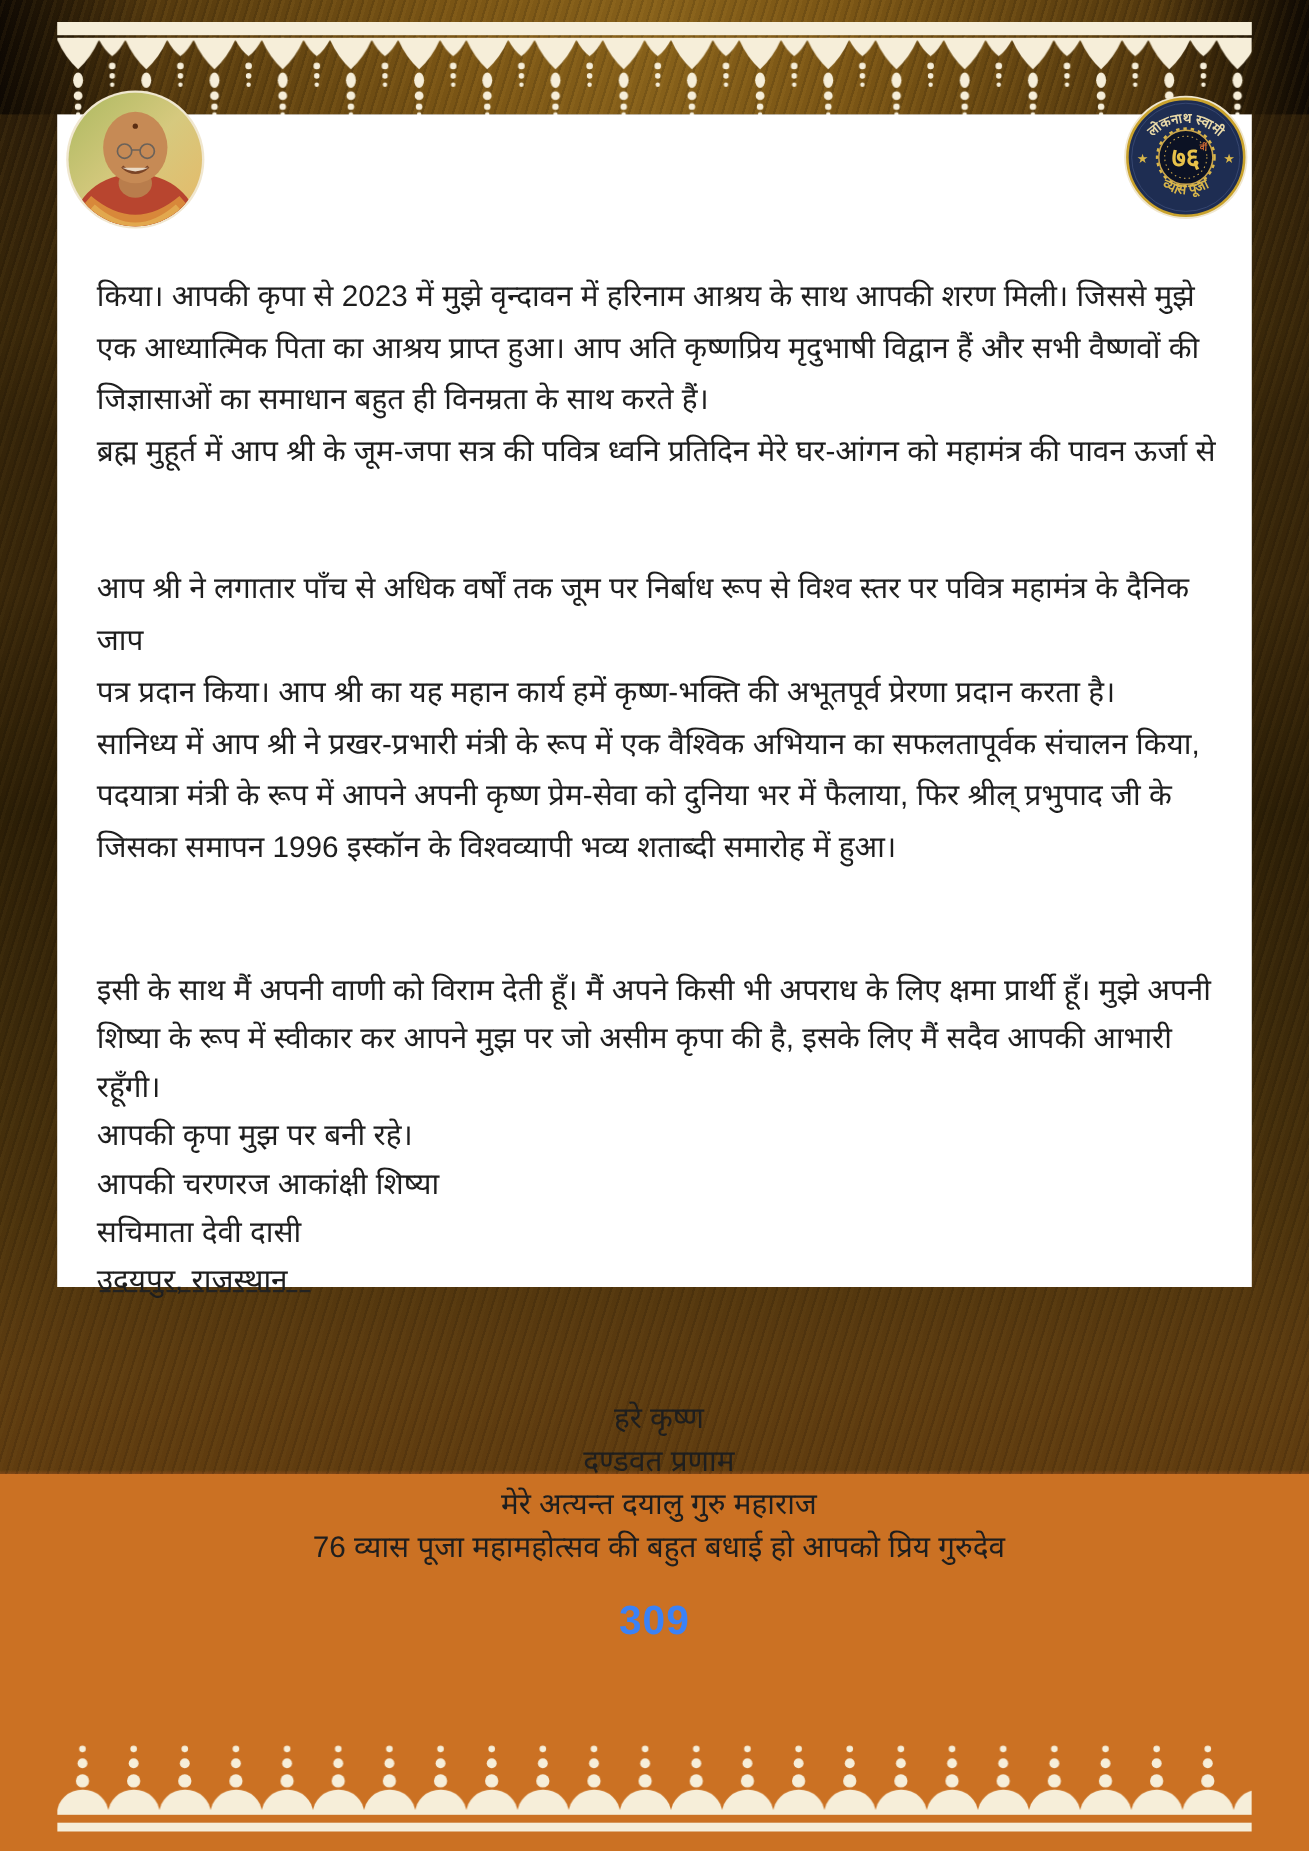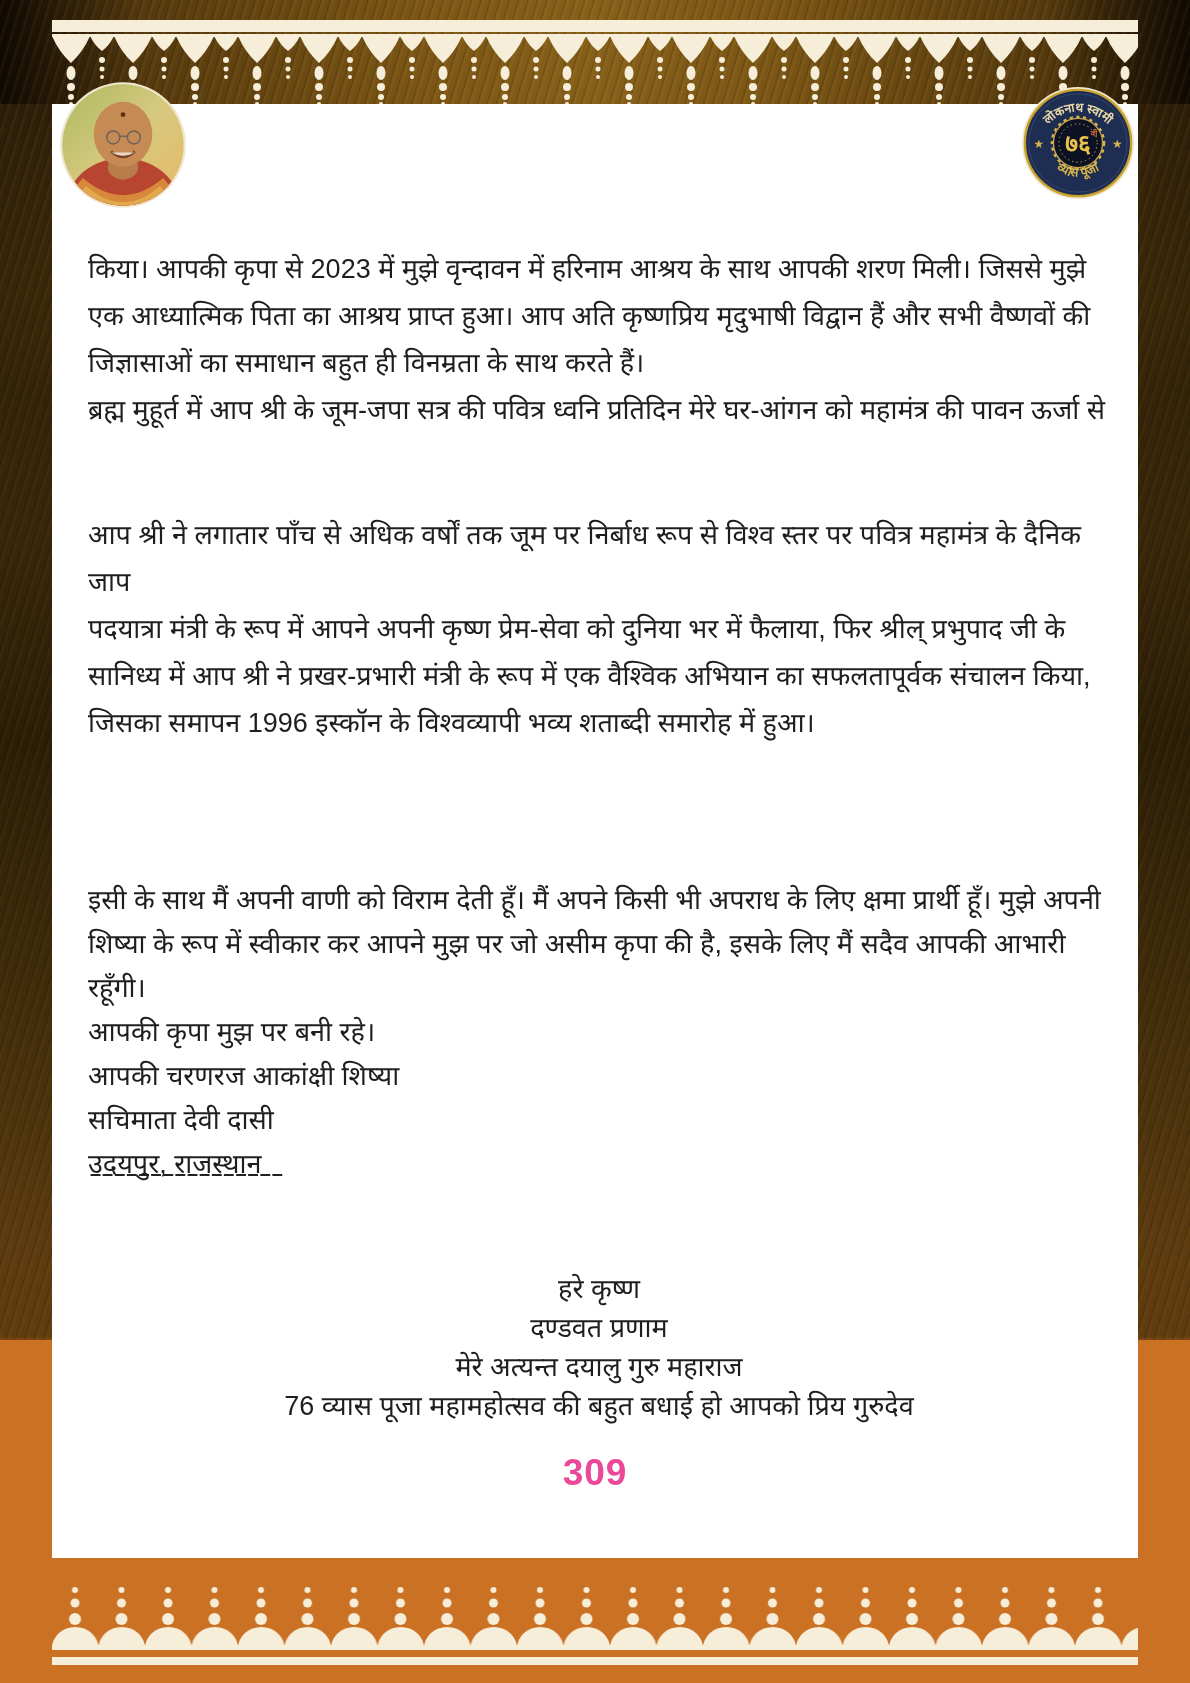--- a/index.html
+++ b/index.html
@@ -17,38 +17,38 @@
       #7a5515 65%,#54390e 88%,#120b03 100%);
   }
   .texture{
     position:absolute;left:0;top:0;width:100%;height:1340px;pointer-events:none;
     background:
       radial-gradient(ellipse 70% 40% at 50% 0%, rgba(0,0,0,0) 55%, rgba(0,0,0,0.38) 100%),
       repeating-linear-gradient(107deg, rgba(0,0,0,0.10) 0 2px, rgba(255,196,84,0.05) 2px 5px, rgba(0,0,0,0) 5px 9px);
   }
   .top-cream-bar{position:absolute;left:52px;top:20px;width:1086px;height:12px;background:#f6eed9;}
   .top-border-svg{position:absolute;left:52px;top:34px;display:block;}
-  .content-card{position:absolute;left:52px;top:104px;width:1086px;height:1454px;background:#ffffff;}
+  .content-card{position:absolute;left:52px;top:104px;width:1086px;height:1066px;background:#ffffff;}
   .photo{position:absolute;left:58px;top:80px;width:130px;height:130px;}
   .badge{position:absolute;left:1019px;top:84px;width:118px;height:118px;}
   .para{position:absolute;left:36px;width:1022px;}
   .para1{top:142px;}
   .para2{top:408px;}
   .para3{top:752px;margin-top:22px;}
   .line{font-size:27px;line-height:47px;color:#1e1e1e;}
   .para3 .line{line-height:44px;}
   .closing{position:absolute;left:36px;top:1166px;width:1022px;}
   .closing .line{line-height:39px;text-align:center;}
   .separator{
     position:absolute;left:38px;top:1058px;width:300px;
     font-size:20px;font-weight:bold;letter-spacing:1px;color:#222;
   }
   .pagenum{
     position:absolute;left:0;top:1348px;width:100%;text-align:center;
-    font-size:37px;font-weight:bold;color:#ec4899;letter-spacing:1px;
+    font-size:37px;font-weight:bold;color:#3b82f6;letter-spacing:1px;
   }
   .bottom-border-svg{position:absolute;left:52px;top:1582px;display:block;}
 </style>
 </head>
 <body>
 
 <div class="page">
 
   <div class="top-band"></div>
   <div class="texture"></div>
@@ -75,22 +75,23 @@
 
     <div class="para para1">
       <div class="line">किया। आपकी कृपा से 2023 में मुझे वृन्दावन में हरिनाम आश्रय के साथ आपकी शरण मिली। जिससे मुझे</div>
       <div class="line">एक आध्यात्मिक पिता का आश्रय प्राप्त हुआ। आप अति कृष्णप्रिय मृदुभाषी विद्वान हैं और सभी वैष्णवों की</div>
       <div class="line">जिज्ञासाओं का समाधान बहुत ही विनम्रता के साथ करते हैं।</div>
       <div class="line">ब्रह्म मुहूर्त में आप श्री के जूम-जपा सत्र की पवित्र ध्वनि प्रतिदिन मेरे घर-आंगन को महामंत्र की पावन ऊर्जा से</div>
     </div>
 
     <div class="para para2">
       <div class="line">आप श्री ने लगातार पाँच से अधिक वर्षों तक जूम पर निर्बाध रूप से विश्व स्तर पर पवित्र महामंत्र के दैनिक जाप</div>
+      <div class="line">पत्र प्रदान किया। आप श्री का यह महान कार्य हमें कृष्ण-भक्ति की अभूतपूर्व प्रेरणा प्रदान करता है।</div>
+      <div class="line">सानिध्य में आप श्री ने प्रखर-प्रभारी मंत्री के रूप में एक वैश्विक अभियान का सफलतापूर्वक संचालन किया,</div>
       <div class="line">पदयात्रा मंत्री के रूप में आपने अपनी कृष्ण प्रेम-सेवा को दुनिया भर में फैलाया, फिर श्रील् प्रभुपाद जी के</div>
-      <div class="line">सानिध्य में आप श्री ने प्रखर-प्रभारी मंत्री के रूप में एक वैश्विक अभियान का सफलतापूर्वक संचालन किया,</div>
       <div class="line">जिसका समापन 1996 इस्कॉन के विश्वव्यापी भव्य शताब्दी समारोह में हुआ।</div>
     </div>
 
     <div class="para para3">
       <div class="line">इसी के साथ मैं अपनी वाणी को विराम देती हूँ। मैं अपने किसी भी अपराध के लिए क्षमा प्रार्थी हूँ। मुझे अपनी</div>
       <div class="line">शिष्या के रूप में स्वीकार कर आपने मुझ पर जो असीम कृपा की है, इसके लिए मैं सदैव आपकी आभारी रहूँगी।</div>
       <div class="line">आपकी कृपा मुझ पर बनी रहे।</div>
       <div class="line">आपकी चरणरज आकांक्षी शिष्या</div>
       <div class="line">सचिमाता देवी दासी</div>
       <div class="line">उदयपुर, राजस्थान</div>

